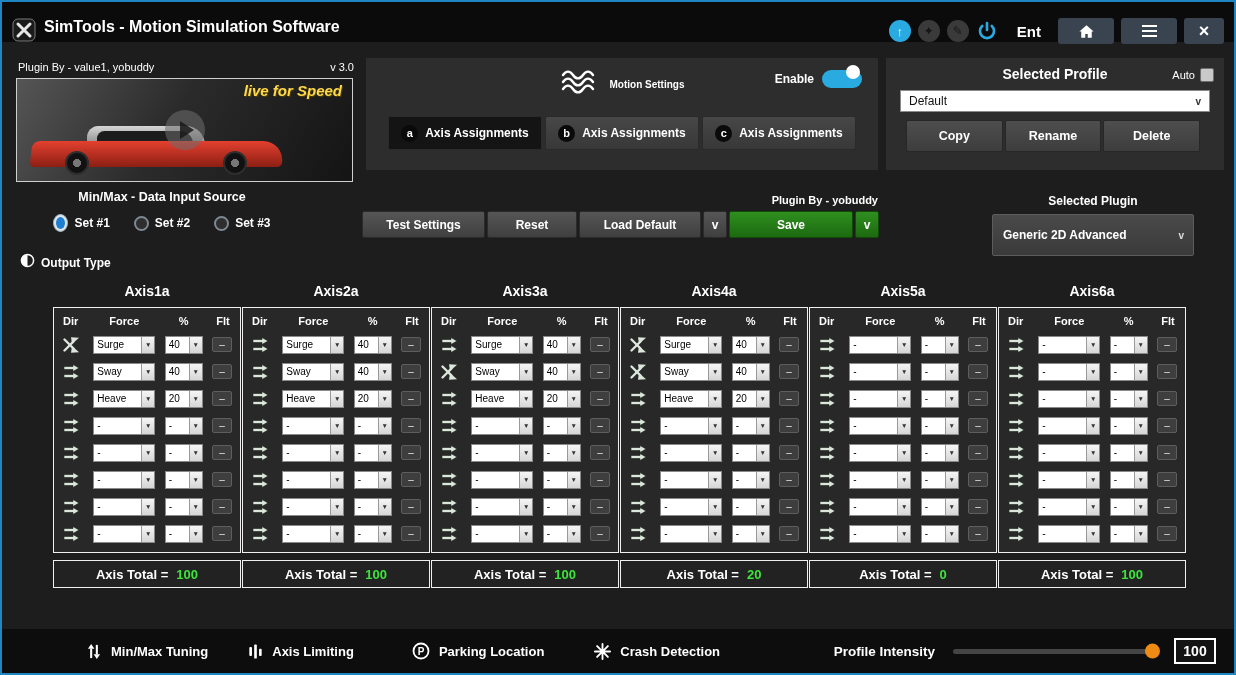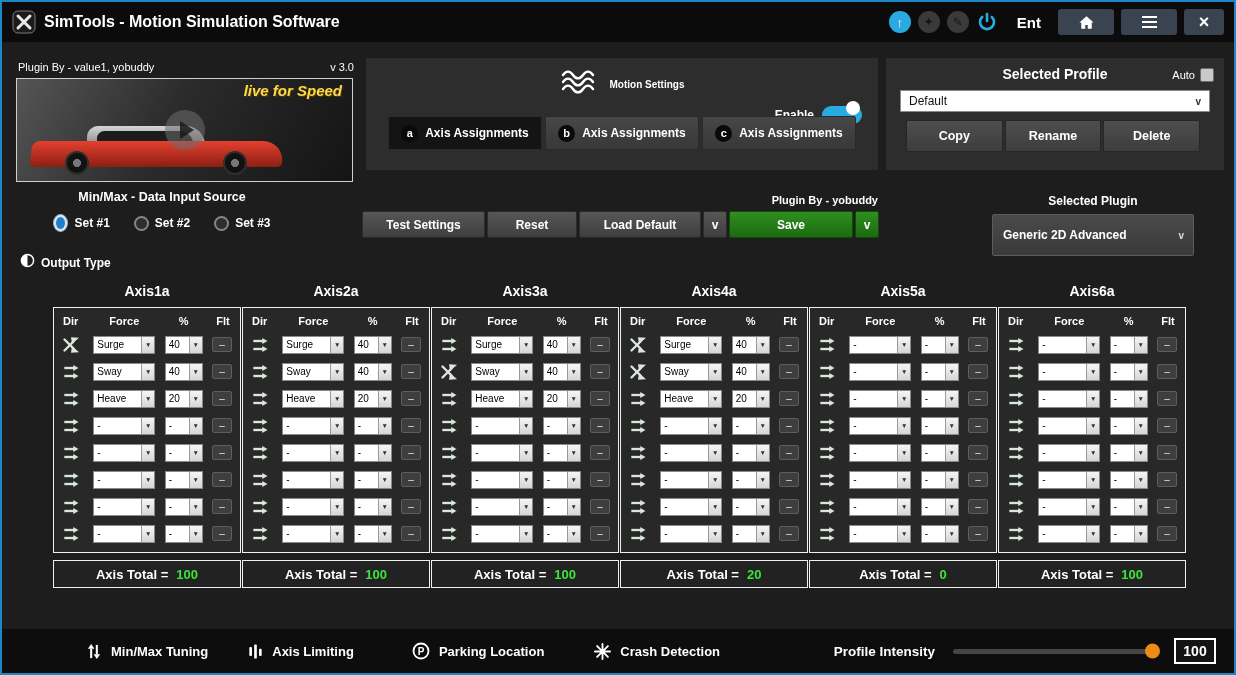--- a/index.html
+++ b/index.html
@@ -1,20 +1,20 @@
 <!DOCTYPE html>
 <html><head>
 <meta charset="utf-8">
 <style>
   *{margin:0;padding:0;box-sizing:border-box;}
   html,body{width:1236px;height:675px;background:#000;font-family:"Liberation Sans","DejaVu Sans",sans-serif;}
   .window{position:relative;width:1236px;height:675px;background:#1d1d1d;border:2px solid #1f86c4;overflow:hidden;}
 
   
-  .titlebar{position:absolute;top:0;left:0;right:0;height:40px;background:#0b0b0b;display:flex;align-items:center;padding:0 10px;}
+  .titlebar{position:absolute;top:0;left:0;right:0;height:40px;background:#0b0b0b;display:flex;align-items:flex-start;padding:16px 10px;}
   .logo{width:24px;height:24px;margin-right:8px;flex:0 0 auto;}
   .tb-title{color:#fff;font-weight:bold;font-size:16px;}
   .tb-right{margin-left:auto;display:flex;align-items:center;gap:7px;}
   .tb-circle{width:22px;height:22px;border-radius:50%;display:flex;align-items:center;justify-content:center;cursor:pointer;font-size:13px;}
   .tb-blue{background:#29abe2;color:#fff;font-weight:bold;}
   .tb-gray{background:#3a3a3a;color:#161616;font-size:12px;}
   .tb-power{background:transparent;}
   .tb-edition{color:#fff;font-weight:bold;font-size:15px;margin:0 10px 0 12px;}
   .tb-btn{height:26px;background:#3a4450;border-radius:3px;display:flex;align-items:center;justify-content:center;cursor:pointer;color:#fff;}
   .tb-btn.home{width:56px;}
@@ -32,21 +32,21 @@
   .car-window{position:absolute;left:80px;bottom:37px;width:96px;height:13px;background:#1c1c1c;border-radius:8px 14px 0 0;}
   .wheel{position:absolute;bottom:6px;width:24px;height:24px;border-radius:50%;background:radial-gradient(#777 0 28%,#111 30%);border:2px solid #2e2e2e;}
   .wheel.w1{left:48px;} .wheel.w2{left:206px;}
   .play{position:absolute;left:50%;top:50%;transform:translate(-50%,-50%);width:40px;height:40px;border-radius:50%;background:rgba(110,110,110,.55);display:flex;align-items:center;justify-content:center;cursor:pointer;}
   .play::after{content:"";border-left:14px solid rgba(25,25,25,.85);border-top:9px solid transparent;border-bottom:9px solid transparent;margin-left:4px;}
 
   
   .motion-panel{position:absolute;left:364px;top:56px;width:512px;height:112px;background:#2d2d2d;}
   .ms-head{position:absolute;top:12px;left:0;right:0;display:flex;align-items:center;justify-content:center;gap:12px;}
   .ms-title{color:#fff;font-weight:bold;font-size:10px;}
-  .enable-wrap{position:absolute;top:12px;right:16px;display:flex;align-items:center;gap:8px;margin-top:36px;}
+  .enable-wrap{position:absolute;top:12px;right:16px;display:flex;align-items:center;gap:8px;}
   .enable-label{color:#fff;font-weight:bold;font-size:12px;}
   .toggle{width:40px;height:18px;border-radius:9px;background:#29abe2;position:relative;cursor:pointer;}
   .toggle .knob{position:absolute;right:2px;top:2px;width:14px;height:14px;border-radius:50%;background:#fff;}
   .tabs{position:absolute;left:22px;right:22px;top:58px;height:34px;display:flex;gap:3px;}
   .tab{flex:1;display:flex;align-items:center;justify-content:center;gap:7px;border-radius:2px;cursor:pointer;background:linear-gradient(#474747,#383838);border:1px solid #2a2a2a;}
   .tab.active{background:#141414;}
   .tab-badge{width:17px;height:17px;border-radius:50%;background:#0a0a0a;color:#fff;font-weight:bold;font-size:11px;display:flex;align-items:center;justify-content:center;}
   .tab-label{color:#fff;font-weight:bold;font-size:12px;}
 
   

